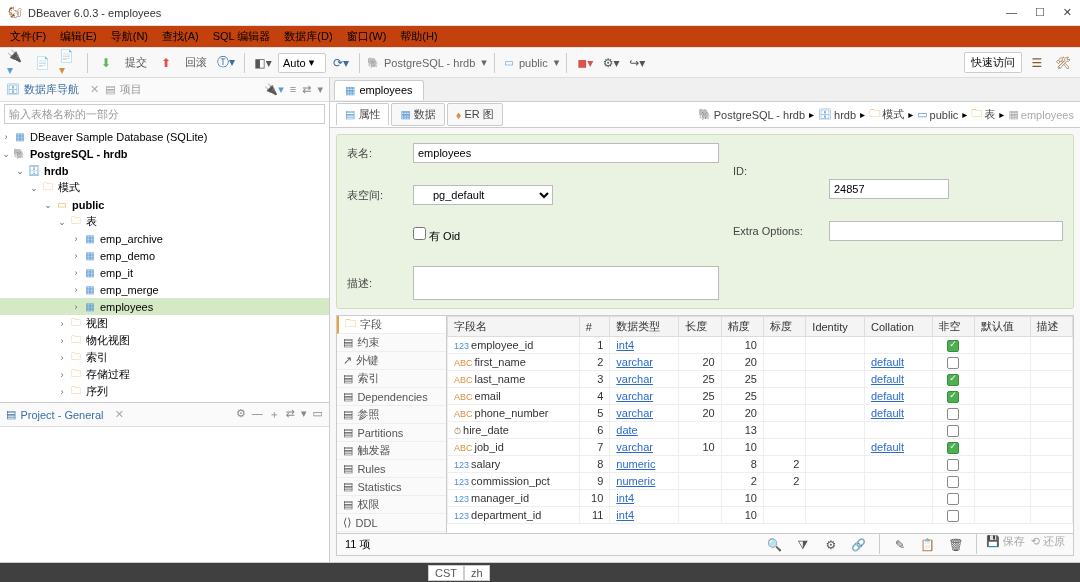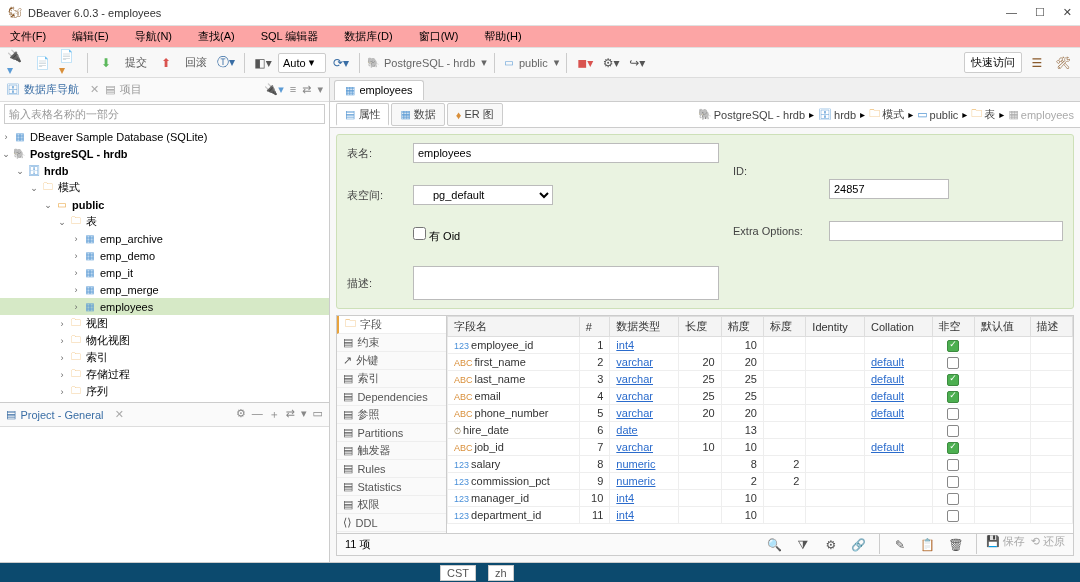--- a/index.html
+++ b/index.html
@@ -1,20 +1,20 @@
 <!DOCTYPE html>
 <html><head>
 <meta charset="utf-8">
 <style>
 * { box-sizing: border-box; margin: 0; padding: 0; font-family: "Microsoft YaHei", "Segoe UI", Tahoma, sans-serif; font-size: 11px; }
 body { background: #f0f0f0; width: 1080px; height: 582px; overflow: hidden; display: flex; flex-direction: column; }
 .titlebar { height: 26px; background: #fff; display: flex; align-items: center; padding: 0 8px; border-bottom: 1px solid #e0e0e0; }
 .titlebar .title { flex: 1; color: #333; }
 .titlebar .winbtns { display: flex; gap: 18px; font-size: 14px; color: #444; }
-.menubar { height: 22px; background: #fca5a5; display: flex; align-items: center; padding: 0 4px; gap: 14px; border-bottom: 1px solid #e0e0e0; }
+.menubar { height: 22px; background: #c2410c; display: flex; align-items: center; padding: 0 4px; gap: 2px; border-bottom: 1px solid #e0e0e0; }
 .menubar span { padding: 2px 6px; cursor: default; }
 .toolbar1 { height: 30px; background: #f8f8f8; display: flex; align-items: center; padding: 0 6px; gap: 4px; border-bottom: 1px solid #ddd; }
 .tbtn { width: 22px; height: 22px; display: inline-flex; align-items: center; justify-content: center; border: 1px solid transparent; border-radius: 2px; color: #555; font-size: 12px; }
 .tsep { width: 1px; height: 20px; background: #ccc; margin: 0 3px; }
 .tlabel { padding: 0 4px; color: #555; }
 .tselect { border: 1px solid #ccc; padding: 1px 4px; background: #fff; min-width: 48px; height: 20px; display: inline-flex; align-items: center; border-radius: 2px; }
 .crumb { display: inline-flex; align-items: center; gap: 3px; color: #666; }
 .crumb .ico { width: 14px; height: 14px; display: inline-flex; align-items: center; justify-content: center; font-size: 10px; }
 .qa { margin-left: auto; border: 1px solid #ccc; padding: 2px 6px; background: #fff; border-radius: 2px; }
 .main { flex: 1; display: flex; overflow: hidden; }
@@ -66,21 +66,21 @@
 .typelink { color: #2a6bcc; text-decoration: underline; text-align: center; }
 .chkcell { text-align: center; }
 .chk { display:inline-block; width:12px; height:12px; border:1px solid #888; border-radius:2px; background:#fff; vertical-align:middle; position:relative; }
 .chk.on { background:#4caf50; border-color:#3d8b40; }
 .chk.on::after { content:"✓"; color:#fff; font-size:9px; position:absolute; top:-2px; left:1px; }
 .typepre { color:#4a90d9; font-size:9px; margin-right:2px; }
 .typepre.abc { color:#d98f3a; }
 .typepre.date { color:#8a6d3b; }
 .statusbar2 { height: 22px; border-top: 1px solid #ccc; display: flex; align-items: center; padding: 0 8px; background: #fafafa; margin: 0 6px 6px 6px; border: 1px solid #ccc; border-top: none; }
 .statusbar2 .sbright { margin-left: auto; display: flex; gap: 6px; color: #3a6ea5; }
-.appstatus { height: 20px; background: #0c4a6e; border-top: 1px solid #ccc; display: flex; align-items: center; padding: 0 8px; gap: 12px; color: #555; }
+.appstatus { height: 20px; background: #404040; border-top: 1px solid #ccc; display: flex; align-items: center; padding: 0 8px; gap: 0; color: #555; }
 .appstatus .cell { border: 1px solid #ccc; padding: 0 6px; background: #fff; height: 16px; display: inline-flex; align-items: center; }
 </style>
 </head>
 <body>
 
 <div class="titlebar">
   <span class="ico" style="color:#8a5a2b;margin-right:6px">🐿</span>
   <span class="title">DBeaver 6.0.3 - employees</span>
   <div class="winbtns">
     <span>—</span>

